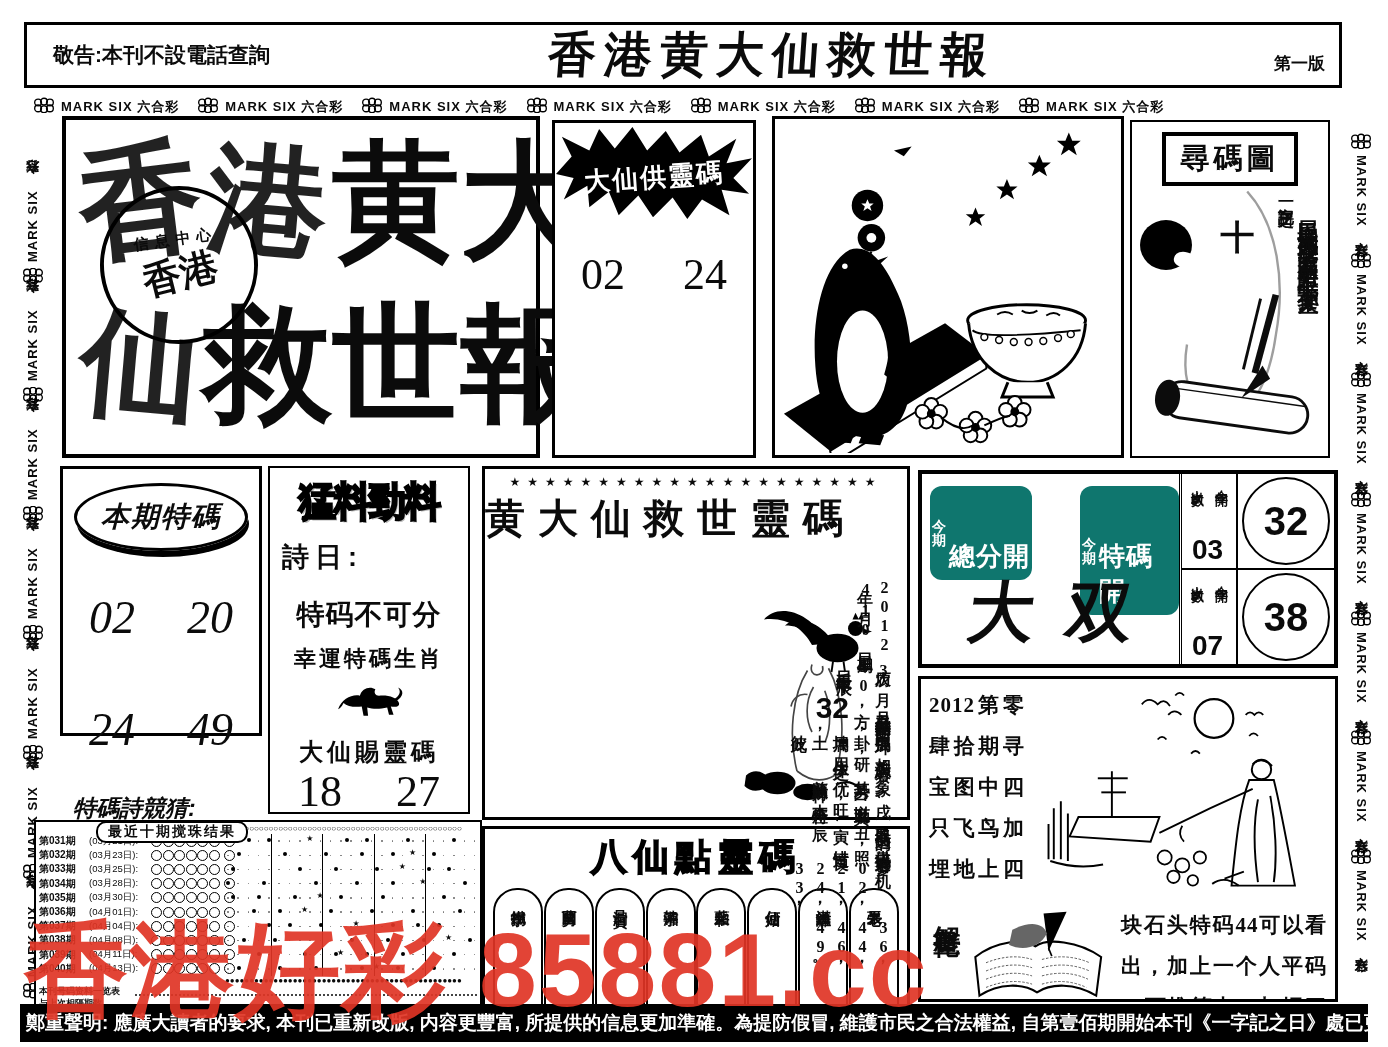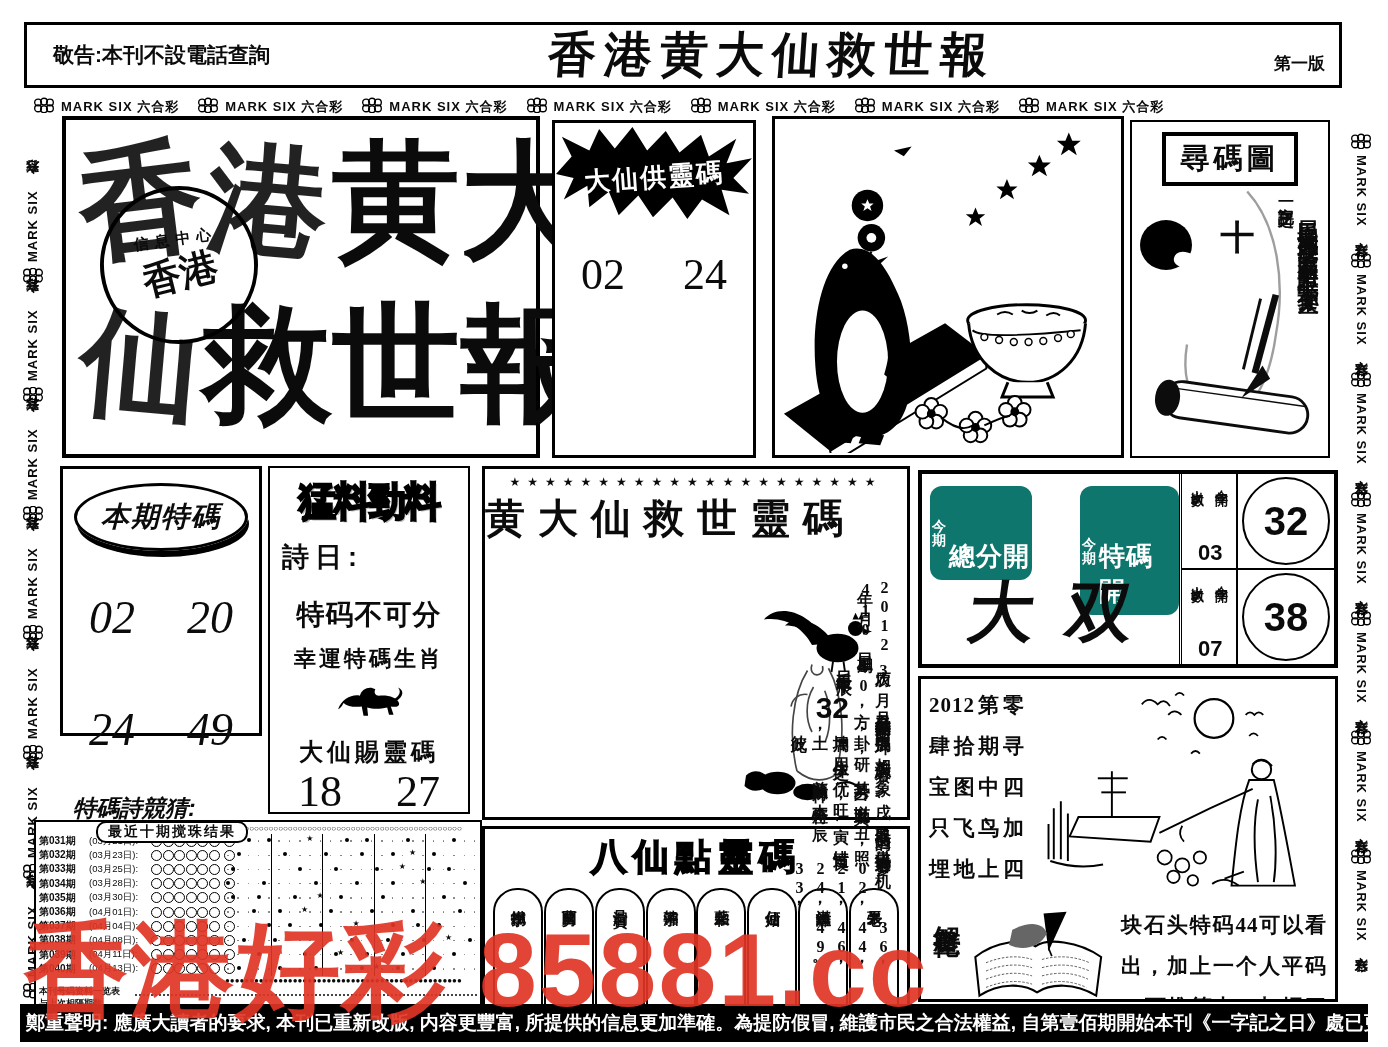--- a/index.html
+++ b/index.html
@@ -109,21 +109,21 @@
   #badge1{left:8px;}
   #badge2{left:158px;}
   #verdict{position:absolute;left:0;right:0;bottom:6px;display:flex;justify-content:space-around;
       padding:0 30px;font-size:66px;font-weight:900;font-family:"Liberation Serif",serif;transform:skewX(-8deg);}
   #result-right{width:152px;display:flex;flex-direction:column;}
   .rcell{flex:1;display:flex;align-items:center;border-bottom:2px solid #000;}
   .rcell:last-child{border-bottom:none;}
   .rlabels{width:54px;border-right:2px solid #000;align-self:stretch;position:relative;
       display:flex;justify-content:space-evenly;padding-top:6px;}
   .rlab{writing-mode:vertical-rl;text-orientation:upright;font-size:13px;font-weight:700;letter-spacing:2px;}
-  .rcount{position:absolute;left:16px;bottom:2px;font-size:22px;font-weight:900;}
+  .rcount{position:absolute;left:10px;bottom:2px;font-size:28px;font-weight:900;}
   .rcircle{width:84px;height:84px;border:2px solid #000;border-radius:50%;margin:0 auto;display:flex;
       align-items:center;justify-content:center;font-size:40px;font-weight:700;}
 
   
   #jiehua-box{left:918px;top:676px;width:420px;height:326px;padding:6px 8px;overflow:hidden;}
   #jh-float-left{float:left;width:188px;height:112px;position:relative;margin-right:4px;}
   #jh-title{position:absolute;left:0;top:0;writing-mode:vertical-rl;text-orientation:upright;
       font-size:27px;font-weight:900;letter-spacing:2px;font-family:"Liberation Serif",serif;}
   #jh-book{position:absolute;left:34px;top:0;}
   #jh-art{float:right;margin-left:2px;}

